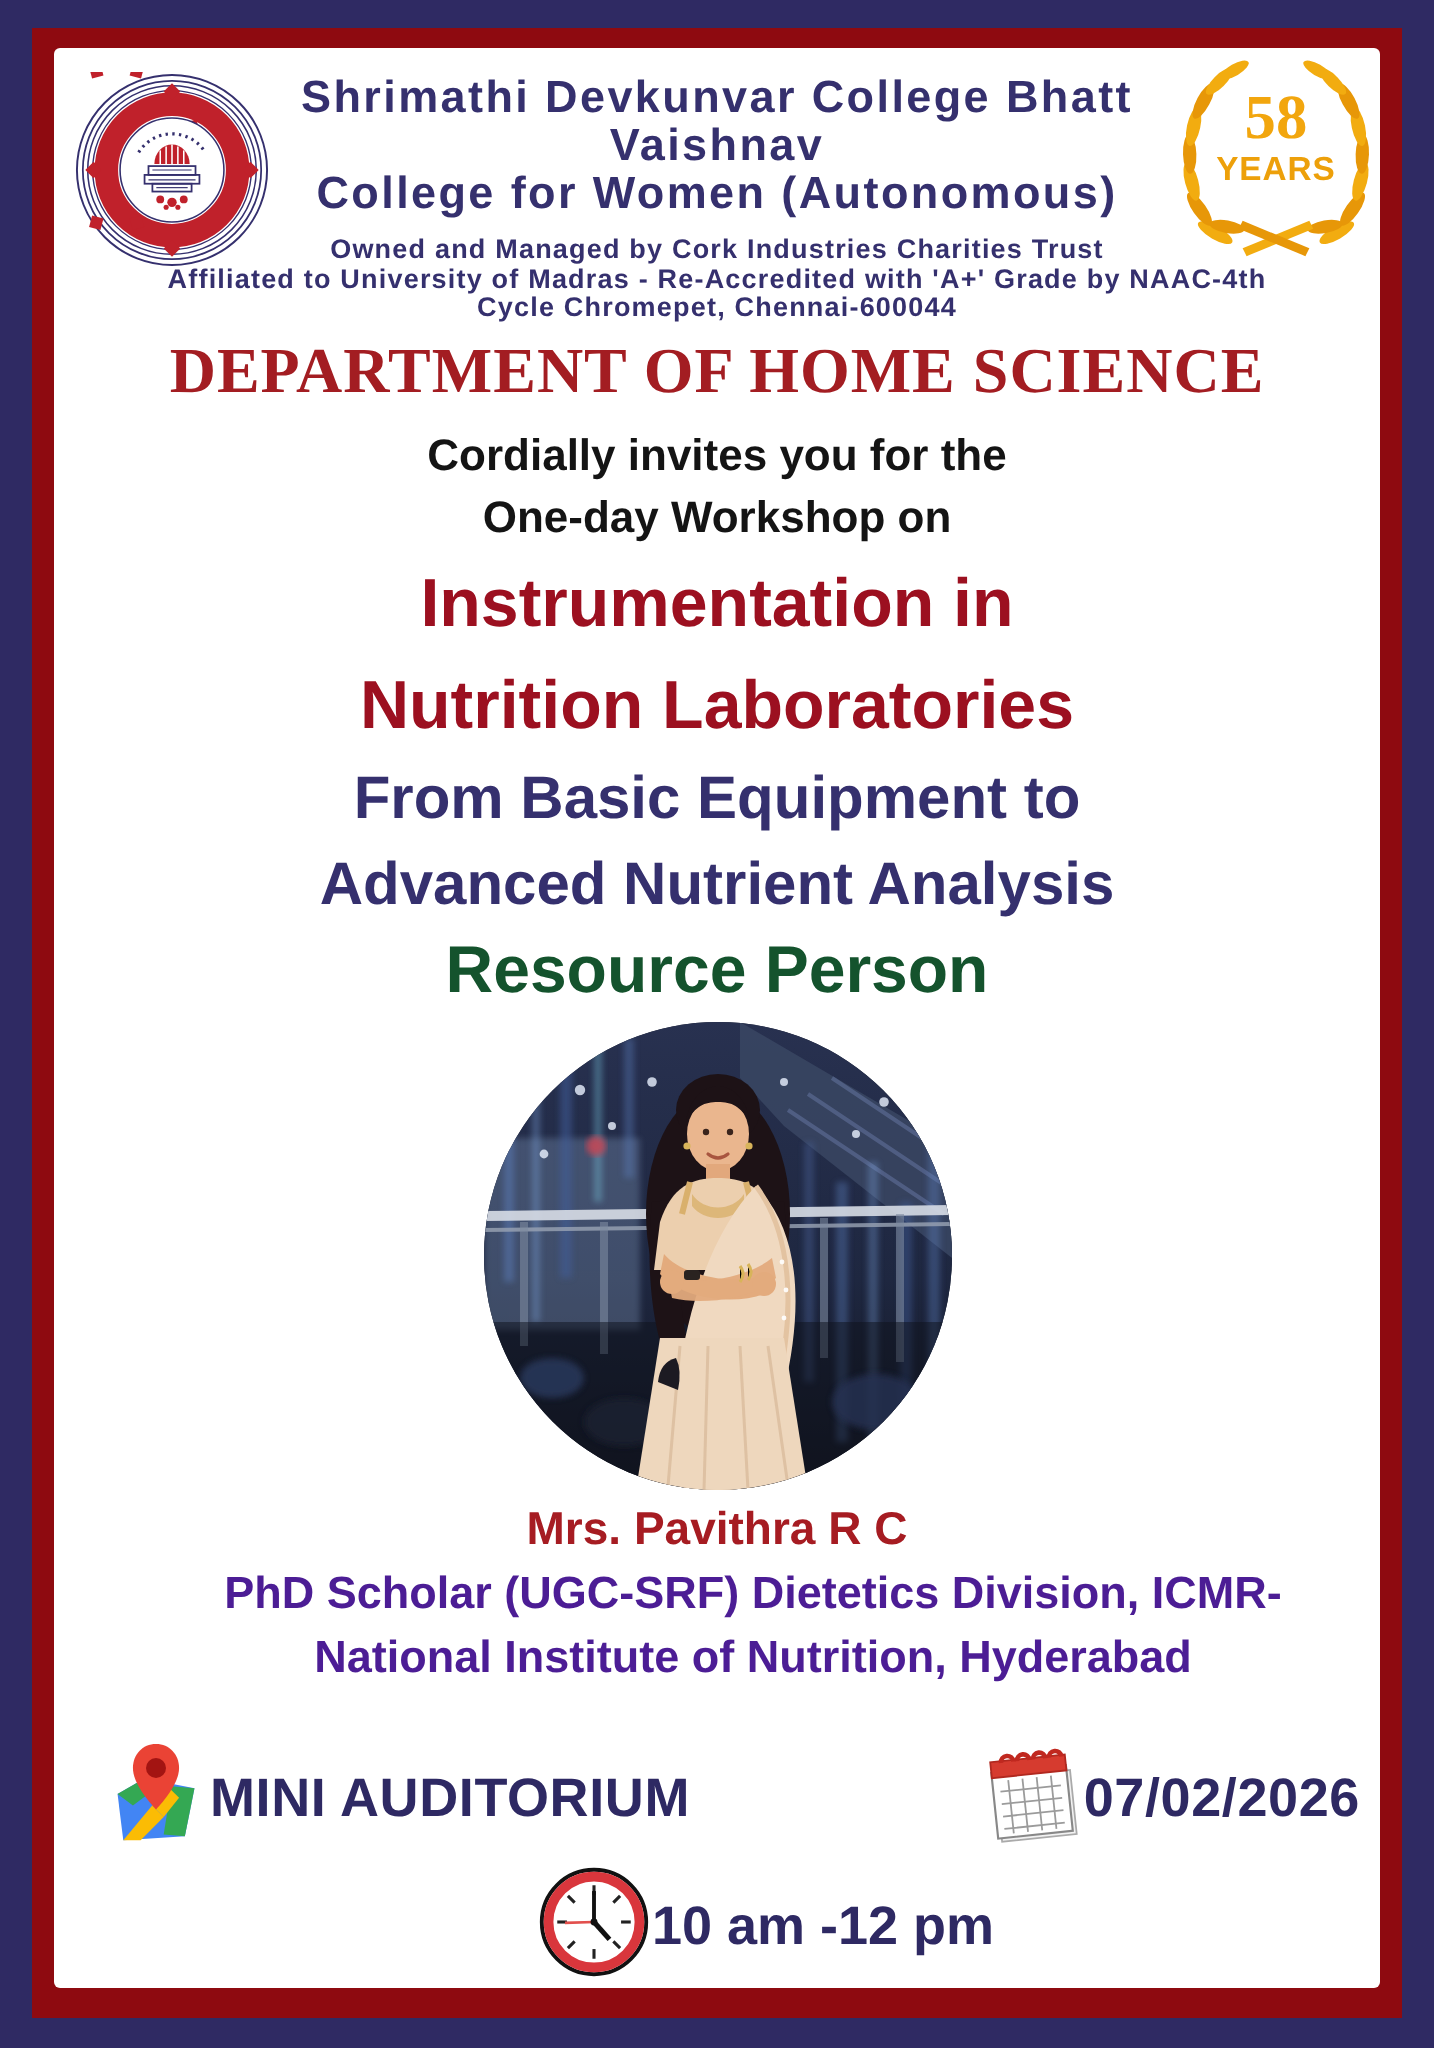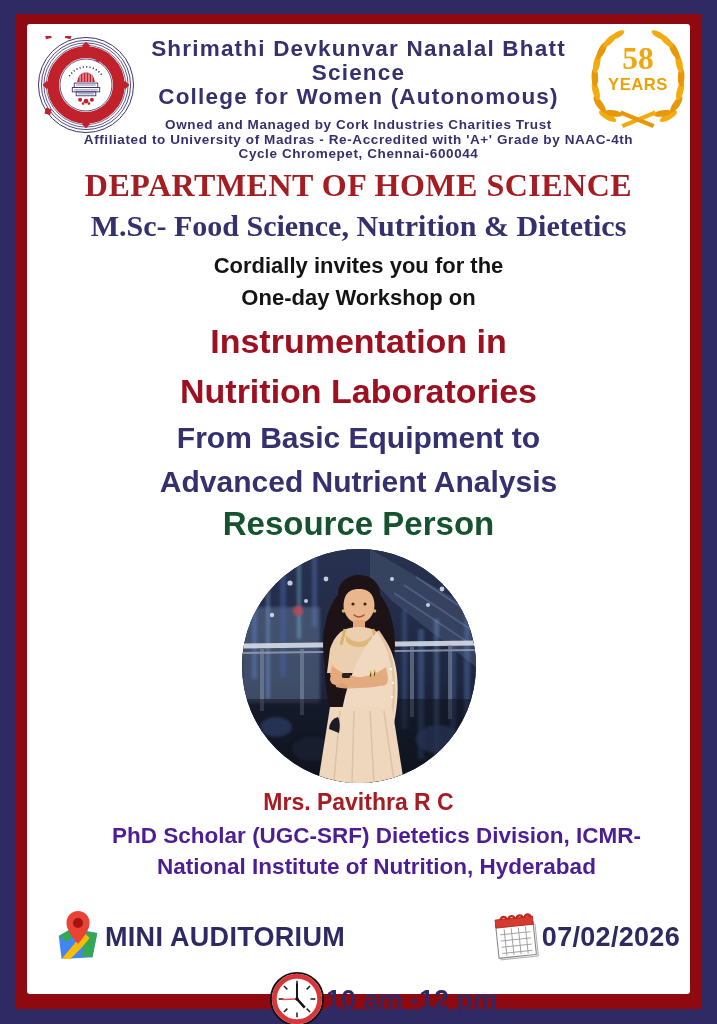--- a/index.html
+++ b/index.html
@@ -167,32 +167,31 @@
 
             <path d="M38,96 L72,82 L74,86 L40,100 Z"></path>
             <path d="M72,96 L38,82 L36,86 L70,100 Z" fill="#e79708"></path>
           </g>
           <text x="55" y="40" text-anchor="middle" font-family="Liberation Serif, serif" font-weight="bold" font-size="32" fill="#f2a60e">58</text>
           <text x="55" y="61" text-anchor="middle" font-family="Liberation Sans, sans-serif" font-weight="bold" font-size="17" fill="#eda00a" letter-spacing="0.5">YEARS</text>
         </svg>
       </div>
 
       <div class="college-name">
-        <div>Shrimathi Devkunvar Nanalal Bhatt Science</div>
+        <div>Shrimathi Devkunvar College Bhatt Vaishnav</div>
         <div>College for Women (Autonomous)</div>
       </div>
       <div class="affiliation">
         <div>Owned and Managed by Cork Industries Charities Trust</div>
         <div>Affiliated to University of Madras - Re-Accredited with 'A+' Grade by NAAC-4th</div>
         <div>Cycle Chromepet, Chennai-600044</div>
       </div>
     </div>
 
     <div class="department">DEPARTMENT OF HOME SCIENCE</div>
-    <div class="program">M.Sc- Food Science, Nutrition &amp; Dietetics</div>
     <div class="invite">
       <div>Cordially invites you for the</div>
       <div>One-day Workshop on</div>
     </div>
     <div class="wtitle">
       <div>Instrumentation in</div>
       <div>Nutrition Laboratories</div>
     </div>
     <div class="wsubtitle">
       <div>From Basic Equipment to</div>

